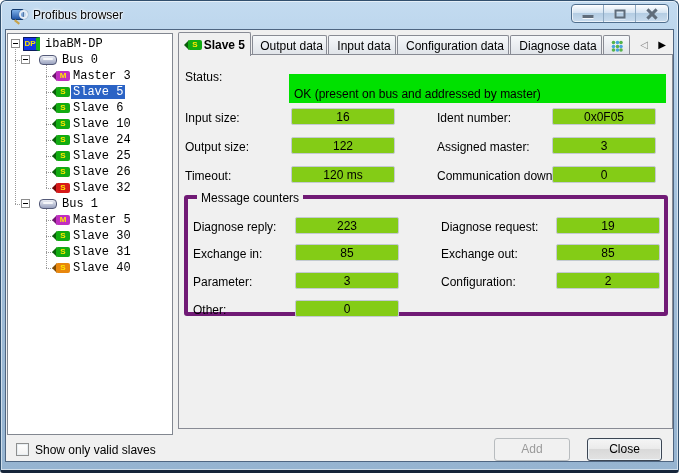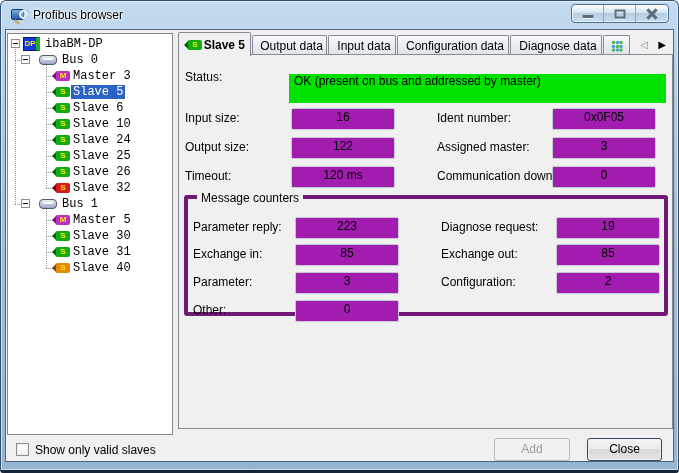--- a/index.html
+++ b/index.html
@@ -99,24 +99,24 @@
   .tab.partial { overflow:hidden; }
   .tscroll { position:absolute; top:4px; width:16px; height:17px; text-align:center;
     line-height:17px; font-size:10px; cursor:default; }
   .tscroll.dis { color:#8a8a8a; }
   .tscroll.en { color:#000; }
   .dots { display:block; }
   
   .page { position:absolute; left:172px; top:24px; width:495px; height:375px;
     background:#f0f0f0; border:1px solid #888b94; z-index:1; }
   .flabel { position:absolute; height:16px; line-height:16px; white-space:nowrap; }
-  .vbox { position:absolute; width:104px; height:22px; background:#a21caf;
+  .vbox { position:absolute; width:104px; height:17px; background:#84cc16;
     border:1px solid #c3cad1; border-radius:2px; text-align:center; line-height:17px; }
   .statusbox { position:absolute; left:110px; top:19px; width:377px; height:29px;
-    padding:0 5px; color:#000; }
+    padding:13px 5px; color:#000; }
   .groupbox { position:absolute; left:5px; top:140px; width:484px; height:121px;
     border:4px solid #701a75; border-radius:3px; }
   .gtitle { position:absolute; left:9px; top:-8px; background:#f0f0f0; padding:0 4px;
     height:15px; line-height:15px; }
   
   .cb { position:absolute; left:10px; top:413px; width:13px; height:13px;
     background:linear-gradient(#fff,#f2f2f2); border:1px solid #8e8f8f;
     box-shadow:inset 0 0 0 1px #e8eef2; cursor:default; }
   .cblbl { position:absolute; left:29px; top:412px; height:16px; line-height:16px; }
   .btn { position:absolute; top:408px; height:23px; border-radius:3px; text-align:center;
@@ -408,21 +408,21 @@
       <div class="vbox" style="left:373px;top:82px">3</div>
 
       <span class="flabel" style="left:6px;top:113px">Timeout:</span>
       <div class="vbox" style="left:112px;top:111px">120 ms</div>
       <span class="flabel" style="left:258px;top:113px">Communication down:</span>
       <div class="vbox" style="left:373px;top:111px">0</div>
 
       <div class="groupbox">
         <span class="gtitle">Message counters</span>
 
-        <span class="flabel" style="left:5px;top:20px">Parameter reply:</span>
+        <span class="flabel" style="left:5px;top:20px">Diagnose reply:</span>
         <div class="vbox" style="left:107px;top:18px">223</div>
         <span class="flabel" style="left:253px;top:20px">Diagnose request:</span>
         <div class="vbox" style="left:368px;top:18px">19</div>
 
         <span class="flabel" style="left:5px;top:47px">Exchange in:</span>
         <div class="vbox" style="left:107px;top:45px">85</div>
         <span class="flabel" style="left:253px;top:47px">Exchange out:</span>
         <div class="vbox" style="left:368px;top:45px">85</div>
 
         <span class="flabel" style="left:5px;top:75px">Parameter:</span>

